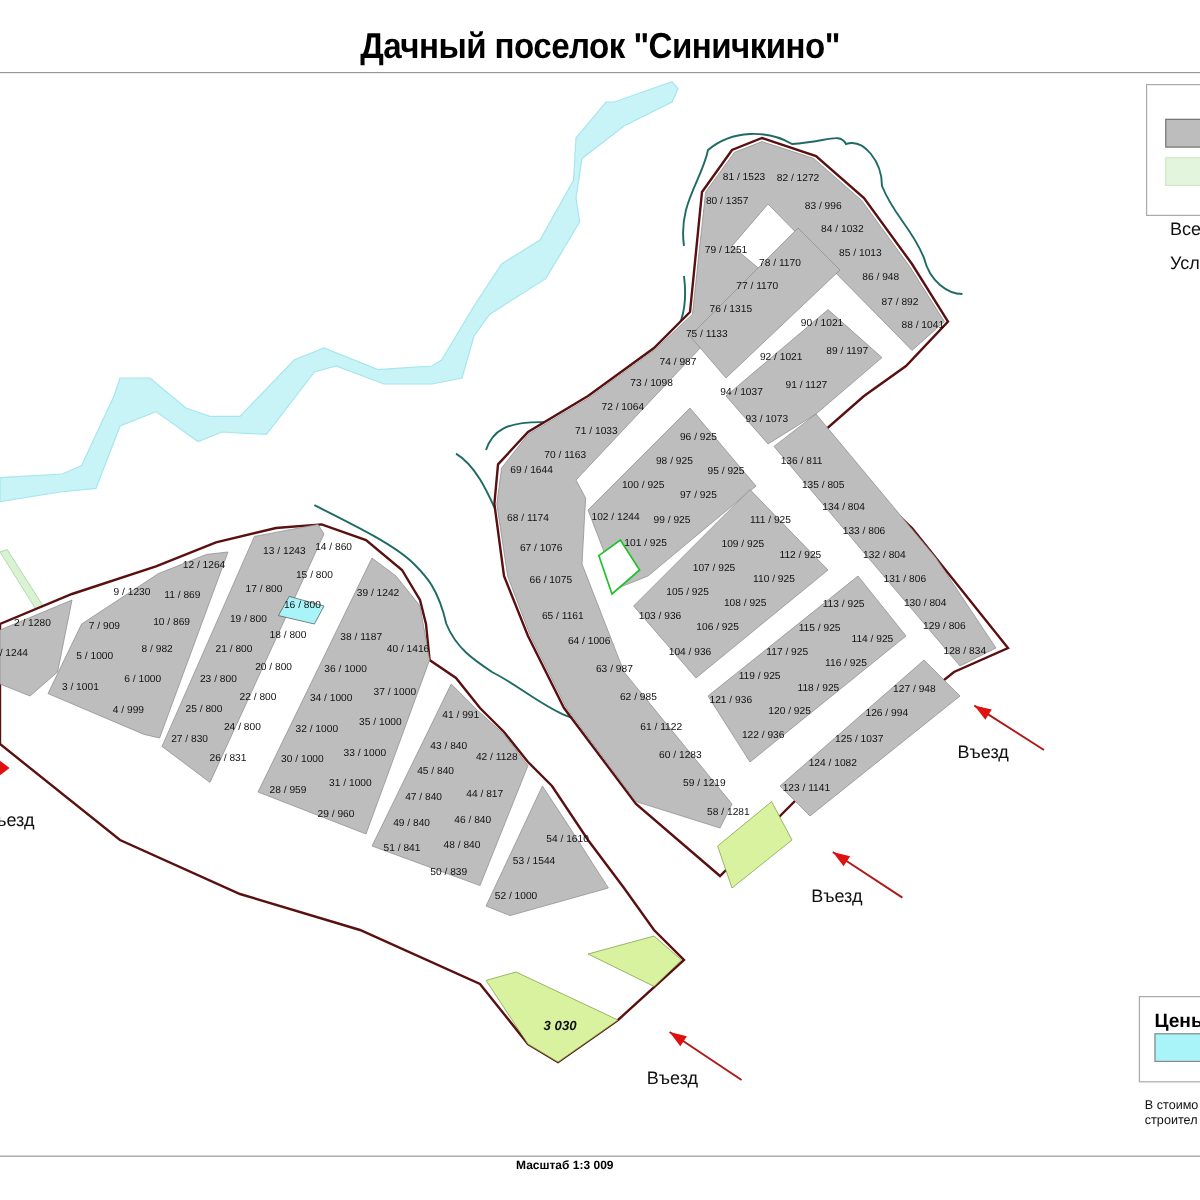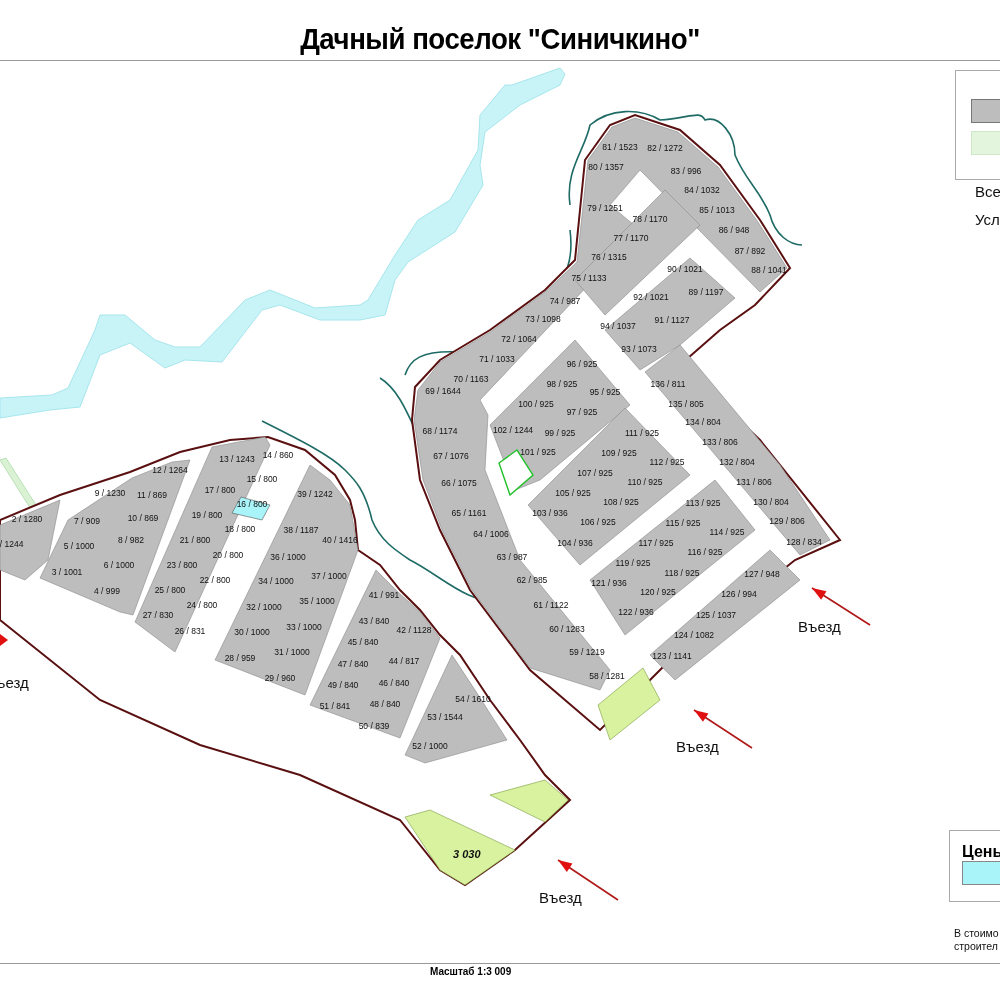--- a/index.html
+++ b/index.html
@@ -12,21 +12,21 @@
   .lbl { font-family:"Liberation Sans", sans-serif; font-size:8.5px; fill:#111; text-anchor:middle; }
   .entry { font-family:"Liberation Sans", sans-serif; font-size:15px; fill:#111; }
   .legend { position:absolute; left:955px; top:70px; width:60px; height:108px; border:1px solid #aaa; background:#fff; }
   .legend .lt { position:absolute; left:15px; top:8px; font-size:15px; font-weight:bold; white-space:nowrap;margin-top:28px; }
   .legend .sw1 { position:absolute; left:15px; top:28px; width:60px; height:22px; background:#bdbdbd; border:1px solid #777; }
   .legend .sw2 { position:absolute; left:15px; top:60px; width:60px; height:22px; background:#e4f5de; border:1px solid #cfe8c8; }
   .stat { position:absolute; left:975px; font-size:15px; white-space:nowrap; color:#111; }
   .prices { position:absolute; left:949px; top:830px; width:60px; height:70px; border:1px solid #aaa; background:#fff; }
   .prices .pt { position:absolute; left:12px; top:12px; font-size:16px; font-weight:bold; white-space:nowrap; }
   .prices .sw { position:absolute; left:12px; top:30px; width:60px; height:22px; background:#a8f4f8; border:1px solid #888; }
-  .note { position:absolute; left:954px; top:915px; font-size:10.5px; line-height:13px; white-space:nowrap; color:#111;margin-top:12px; }
+  .note { position:absolute; left:954px; top:915px; font-size:10.5px; line-height:13px; white-space:nowrap; color:#111; }
 </style>
 </head>
 <body>
 
 <div class="title">Дачный поселок "Синичкино"</div>
 <div class="hr-top"></div>
 
 <svg class="map" width="1000" height="1000" viewBox="0 0 1000 1000">
 
   <path d="M0,398 L52,395 L68,388 L95,330 L100,315 L125,315 L155,340 L175,347 L200,347 L245,300 L270,290 L315,308 L330,307 L360,305 L368,300 L395,255 L418,220 L450,200 L478,150 L480,115 L505,85 L512,85 L560,68 L565,74 L560,85 L520,105 L485,132 L480,165 L483,185 L455,232 L408,262 L395,280 L385,315 L360,320 L320,320 L280,305 L262,310 L222,362 L185,360 L165,368 L130,343 L100,355 L80,407 L50,410 L0,418 Z" fill="#c8f4f8" stroke="#a6e6ec" stroke-width="1"></path>

